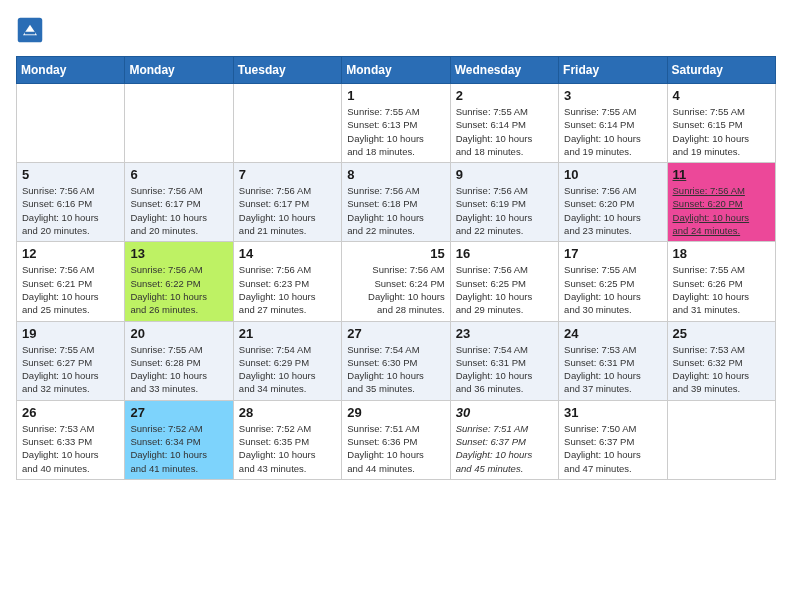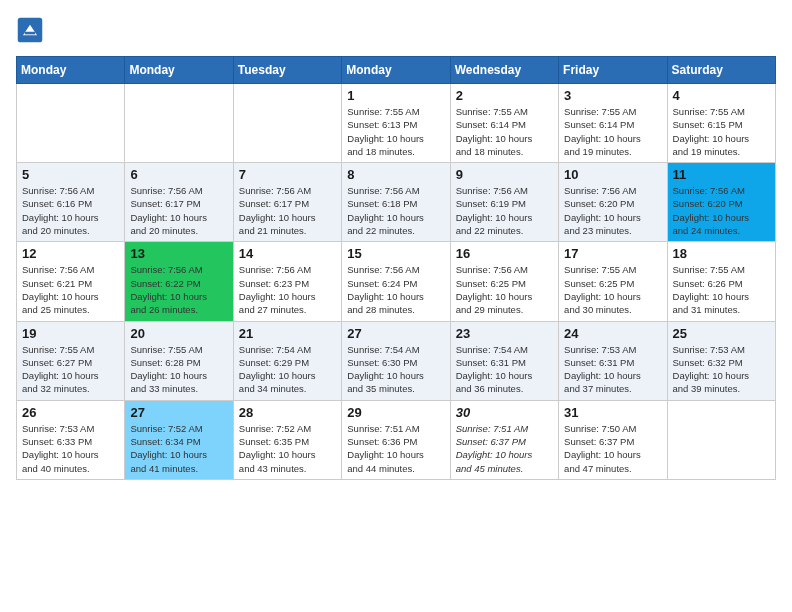--- a/index.html
+++ b/index.html
@@ -196,51 +196,51 @@
 Daylight: 10 hours
 and 22 minutes.</div>
         </td>
         <td style="background: rgb(237, 242, 249);">
           <span class="day-number">10</span>
           <div class="day-info" style="white-space: pre-line;">Sunrise: 7:56 AM
 Sunset: 6:20 PM
 Daylight: 10 hours
 and 23 minutes.</div>
         </td>
-        <td style="background: #0ea5e9;">
+        <td style="background: #ec4899; text-decoration: underline;">
           <span class="day-number">11</span>
           <div class="day-info" style="white-space: pre-line;">Sunrise: 7:56 AM
 Sunset: 6:20 PM
 Daylight: 10 hours
 and 24 minutes.</div>
         </td>
       </tr>
       <tr style="background: rgb(255, 255, 255);">
         <td style="background: rgb(255, 255, 255); margin-left: 48px;">
           <span class="day-number">12</span>
           <div class="day-info" style="white-space: pre-line;">Sunrise: 7:56 AM
 Sunset: 6:21 PM
 Daylight: 10 hours
 and 25 minutes.</div>
         </td>
-        <td style="background: #22c55e;">
+        <td style="background: #bef264;">
           <span class="day-number">13</span>
           <div class="day-info" style="white-space: pre-line;">Sunrise: 7:56 AM
 Sunset: 6:22 PM
 Daylight: 10 hours
 and 26 minutes.</div>
         </td>
         <td style="background: rgb(255, 255, 255);">
           <span class="day-number">14</span>
           <div class="day-info" style="white-space: pre-line;">Sunrise: 7:56 AM
 Sunset: 6:23 PM
 Daylight: 10 hours
 and 27 minutes.</div>
         </td>
-        <td style="background: rgb(255, 255, 255);">
+        <td style="background: rgb(255, 255, 255); text-align: right;">
           <span class="day-number">15</span>
           <div class="day-info" style="white-space: pre-line;">Sunrise: 7:56 AM
 Sunset: 6:24 PM
 Daylight: 10 hours
 and 28 minutes.</div>
         </td>
         <td style="background: rgb(255, 255, 255);">
           <span class="day-number">16</span>
           <div class="day-info" style="white-space: pre-line;">Sunrise: 7:56 AM
 Sunset: 6:25 PM

